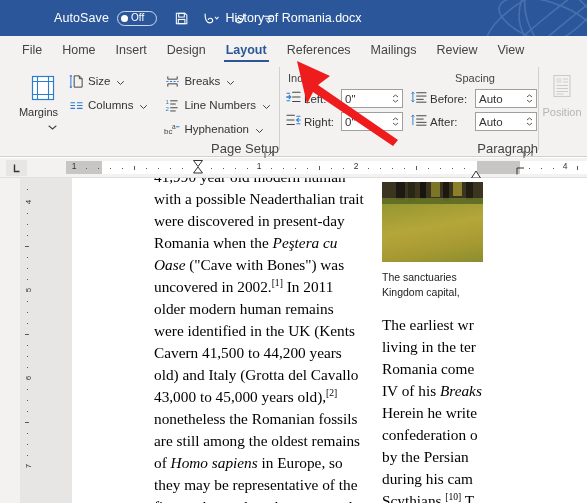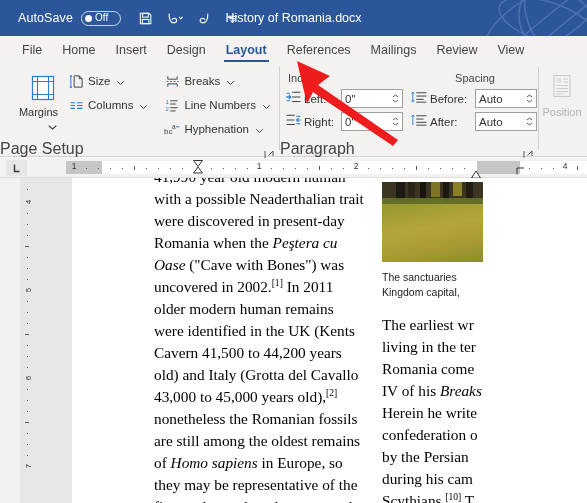--- a/index.html
+++ b/index.html
@@ -11,21 +11,21 @@
   }
   #app { position: relative; width: 587px; height: 503px; overflow: hidden; }
 
   
   .titlebar {
     position: absolute; left: 0; top: 0; width: 587px; height: 36px;
     background: #2b579a; overflow: hidden;
   }
   .tb-swirl { position: absolute; right: -10px; top: -40px; width: 150px; height: 120px; opacity: .28; }
   .tb-inner { position: relative; display: flex; align-items: center; height: 36px; padding-left: 18px; }
-  .autosave-label { color: #fff; font-size: 12.5px; letter-spacing: .1px; }
+  .autosave-label { color: #fff; font-size: 12.5px; letter-spacing: .1px; margin-left: 36px; }
   .autosave-toggle {
     margin-left: 8px; width: 40px; height: 15px; border: 1px solid #cdd9ea; border-radius: 8px;
     display: flex; align-items: center; position: relative;
   }
   .autosave-knob { width: 7px; height: 7px; border-radius: 50%; background: #fff; margin-left: 3px; }
   .autosave-state { color: #fff; font-size: 10px; margin-left: 3px; line-height: 1; }
   .qat { display: flex; align-items: center; margin-left: 15px; gap: 10px; }
   .qat-btn { width: 19px; height: 19px; display: flex; align-items: center; justify-content: center; }
   .qat-btn svg { display: block; }
   .tb-title {
@@ -50,21 +50,21 @@
 
   
   .ribbon {
     position: absolute; left: 0; top: 63px; width: 587px; height: 94px;
     background: #f3f2f1; border-bottom: 1px solid #d2d0ce;
     display: flex; align-items: stretch;
   }
   .group { position: relative; display: flex; flex-direction: column; height: 94px; }
   .group-body { flex: 1; display: flex; align-items: flex-start; padding-top: 5px; }
   .group-title {
-    height: 16px; font-size: 16px; color: #444; text-align: left; line-height: 16px;
+    height: 16px; font-size: 13px; color: #444; text-align: right; line-height: 16px;
   }
   .group-sep { width: 1px; background: #d2d0ce; margin: 4px 0 6px; }
   .dialog-launcher {
     position: absolute; right: 5px; bottom: 1px; width: 10px; height: 10px;
   }
 
   
   .big-btn {
     width: 58px; display: flex; flex-direction: column; align-items: flex-end; padding-top: 3px;
   }

